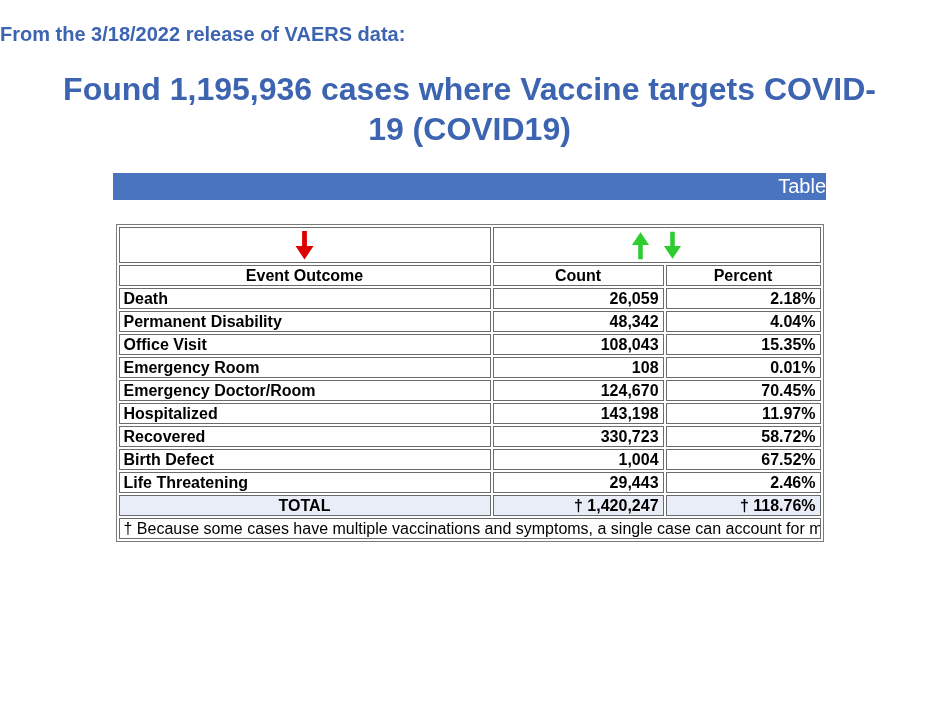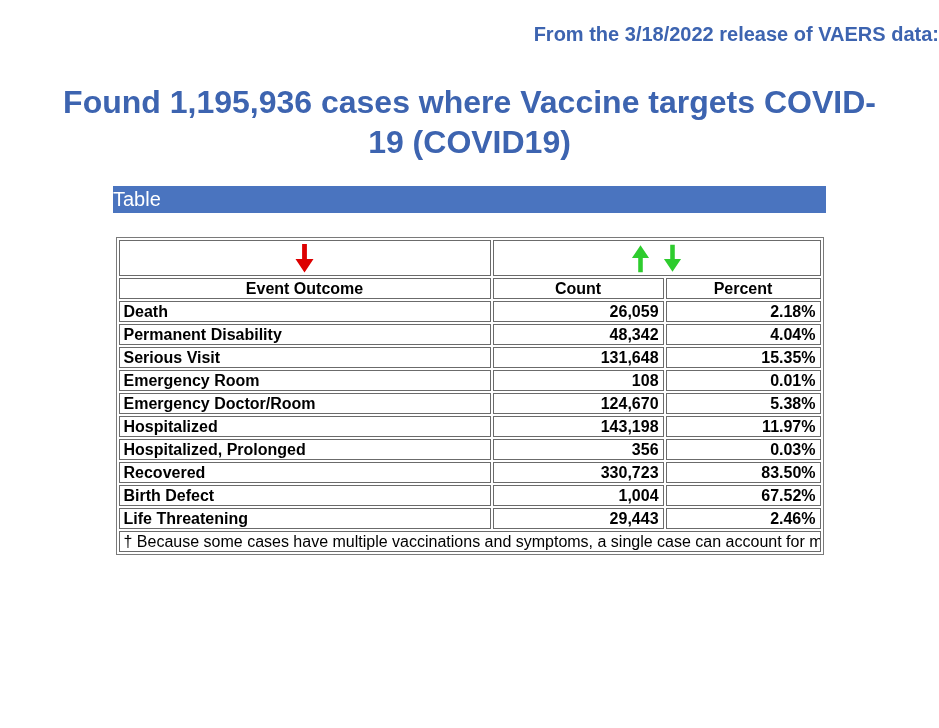--- a/index.html
+++ b/index.html
@@ -12,32 +12,32 @@
     --table-border:#7a7a7a;
     --cell-border:#6b6b6b;
   }
   *{box-sizing:border-box;}
   html,body{margin:0;padding:0;}
   body{
     width:939px;height:728px;overflow:hidden;background:#ffffff;
     font-family:"Liberation Sans","DejaVu Sans",sans-serif;color:#000;
   }
   .release-line{
-    margin:22px 0 0;text-align:right;
+    margin:22px 0 0;text-align:left;
     color:var(--heading-blue);font-size:20px;font-weight:bold;line-height:24px;
   }
   .page-title{
-    margin:36px 0 0;text-align:center;
+    margin:23px 0 0;text-align:center;
     color:var(--heading-blue);font-size:32px;font-weight:bold;line-height:40px;
   }
   .page-title .t-line{display:block;}
   .section-bar{
     width:713px;height:27px;margin:24px auto 0;
     background:var(--bar-blue);color:var(--bar-text);
-    text-align:left;font-size:20px;line-height:27px;
+    text-align:right;font-size:20px;line-height:27px;
   }
   table.vaers{
     width:708px;margin:24px auto 0;
     border-collapse:separate;border-spacing:2px;
     border:1px solid var(--table-border);
     table-layout:fixed;background:#fff;
   }
   table.vaers td,table.vaers th{
     border:1px solid var(--cell-border);
     font-size:16px;line-height:19px;padding:0 4px;
@@ -113,60 +113,60 @@
       <td class="cell-outcome">Death</td>
       <td class="cell-num">26,059</td>
       <td class="cell-num">2.18%</td>
     </tr>
     <tr>
       <td class="cell-outcome">Permanent Disability</td>
       <td class="cell-num">48,342</td>
       <td class="cell-num">4.04%</td>
     </tr>
     <tr>
-      <td class="cell-outcome">Serious Visit</td>
-      <td class="cell-num">131,648</td>
+      <td class="cell-outcome">Office Visit</td>
+      <td class="cell-num">108,043</td>
       <td class="cell-num">15.35%</td>
     </tr>
     <tr>
       <td class="cell-outcome">Emergency Room</td>
       <td class="cell-num">108</td>
       <td class="cell-num">0.01%</td>
     </tr>
     <tr>
       <td class="cell-outcome">Emergency Doctor/Room</td>
       <td class="cell-num">124,670</td>
-      <td class="cell-num">5.38%</td>
+      <td class="cell-num">70.45%</td>
     </tr>
     <tr>
       <td class="cell-outcome">Hospitalized</td>
       <td class="cell-num">143,198</td>
       <td class="cell-num">11.97%</td>
     </tr>
     <tr>
-      <td class="cell-outcome">Hospitalized, Prolonged</td>
-      <td class="cell-num">356</td>
-      <td class="cell-num">0.03%</td>
-    </tr>
-    <tr>
       <td class="cell-outcome">Recovered</td>
       <td class="cell-num">330,723</td>
-      <td class="cell-num">83.50%</td>
+      <td class="cell-num">58.72%</td>
     </tr>
     <tr>
       <td class="cell-outcome">Birth Defect</td>
       <td class="cell-num">1,004</td>
       <td class="cell-num">67.52%</td>
     </tr>
     <tr>
       <td class="cell-outcome">Life Threatening</td>
       <td class="cell-num">29,443</td>
       <td class="cell-num">2.46%</td>
     </tr>
 
+    <tr class="total-row">
+      <td class="total-label">TOTAL</td>
+      <td class="cell-num">† 1,420,247</td>
+      <td class="cell-num">† 118.76%</td>
+    </tr>
 
     <tr>
       <td class="footnote" colspan="3">† Because some cases have multiple vaccinations and symptoms, a single case can account for multiple entries in this table. This is the reason why the Total Count is greater than 1195936 (the number of cases found), and the Total Percentage is greater than 100.</td>
     </tr>
   </tbody>
     </table>
 
 </div>
 
 </body></html>

